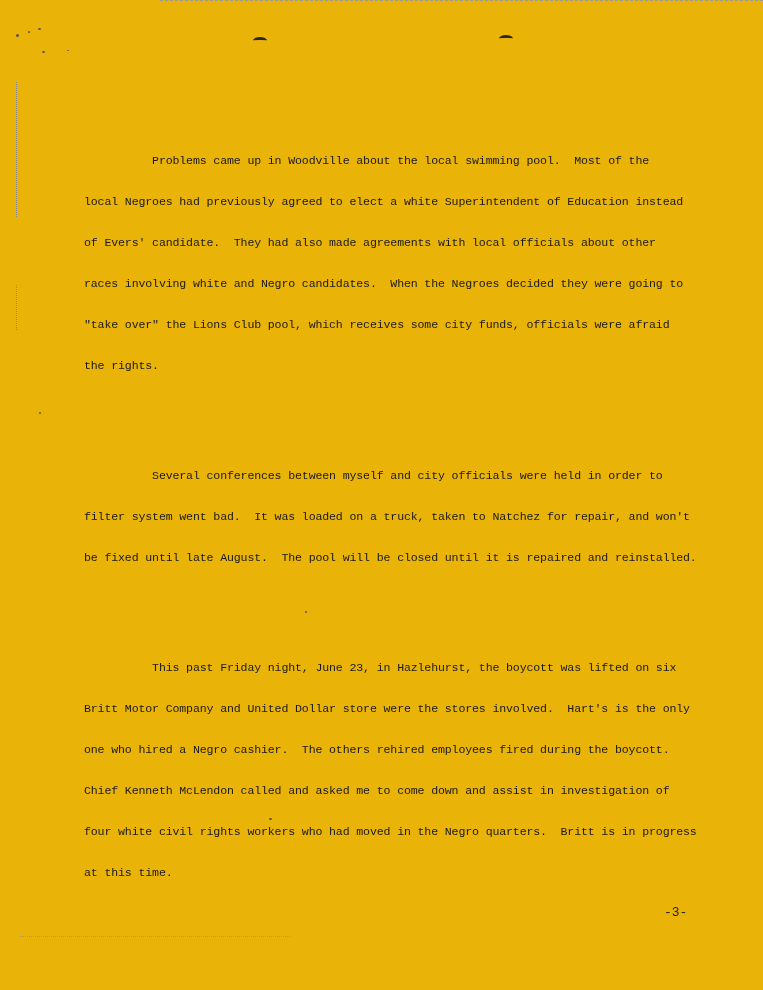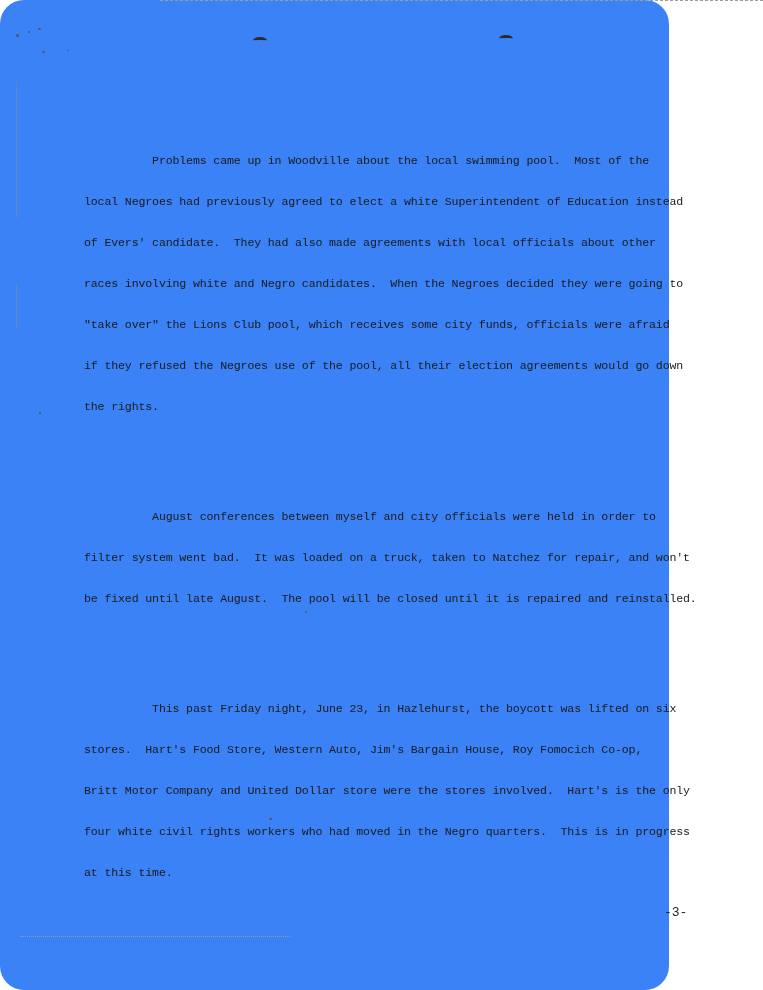--- a/index.html
+++ b/index.html
@@ -11,23 +11,22 @@
       width: 763px;
       height: 990px;
       position: relative;
       overflow: hidden;
       font-family: "Liberation Mono", "DejaVu Sans Mono", monospace;
       color: #1a1a1a;
     }
     .page {
       position: absolute;
       left: 0; top: 0;
-      width: 669px; height: 990px;
-      background: #3b82f6;
-      border-radius: 24px;
+      width: 763px; height: 990px;
+      background: #eab308;
     }
     .top-border {
       position: absolute;
       left: 160px; top: 0;
       width: 603px; height: 0;
       border-top: 1px dashed #9a9a9a;
     }
     .left-margin-marks {
       position: absolute;
       left: 16px;
@@ -97,33 +96,33 @@
   <div class="speck" style="left:42px;top:51px;width:3px;height:2px;"></div>
   <div class="speck" style="left:67px;top:50px;width:2px;height:1px;"></div>
 
   <div class="body-text">
     <div class="para">
       <span class="para-line">          Problems came up in Woodville about the local swimming pool.  Most of the</span>
       <span class="para-line">local Negroes had previously agreed to elect a white Superintendent of Education instead</span>
       <span class="para-line">of Evers' candidate.  They had also made agreements with local officials about other</span>
       <span class="para-line">races involving white and Negro candidates.  When the Negroes decided they were going to</span>
       <span class="para-line">"take over" the Lions Club pool, which receives some city funds, officials were afraid</span>
-      <span class="para-line">if they refused the Negroes use of the pool, all their election agreements would go down</span>
       <span class="para-line">the rights.</span>
     </div>
     <div class="para">
-      <span class="para-line">          August conferences between myself and city officials were held in order to</span>
+      <span class="para-line">          Several conferences between myself and city officials were held in order to</span>
       <span class="para-line">filter system went bad.  It was loaded on a truck, taken to Natchez for repair, and won't</span>
       <span class="para-line">be fixed until late August.  The pool will be closed until it is repaired and reinstalled.</span>
     </div>
     <div class="para">
       <span class="para-line">          This past Friday night, June 23, in Hazlehurst, the boycott was lifted on six</span>
-      <span class="para-line">stores.  Hart's Food Store, Western Auto, Jim's Bargain House, Roy Fomocich Co-op,</span>
       <span class="para-line">Britt Motor Company and United Dollar store were the stores involved.  Hart's is the only</span>
-      <span class="para-line">four white civil rights workers who had moved in the Negro quarters.  This is in progress</span>
+      <span class="para-line">one who hired a Negro cashier.  The others rehired employees fired during the boycott.</span>
+      <span class="para-line">Chief Kenneth McLendon called and asked me to come down and assist in investigation of</span>
+      <span class="para-line">four white civil rights workers who had moved in the Negro quarters.  Britt is in progress</span>
       <span class="para-line">at this time.</span>
     </div>
     
   </div>
 
   <div class="page-number">-3-</div>
 
   <div class="bottom-noise"></div>
 
   <div class="speck" style="left:305px;top:611px;width:2px;height:2px;"></div>

